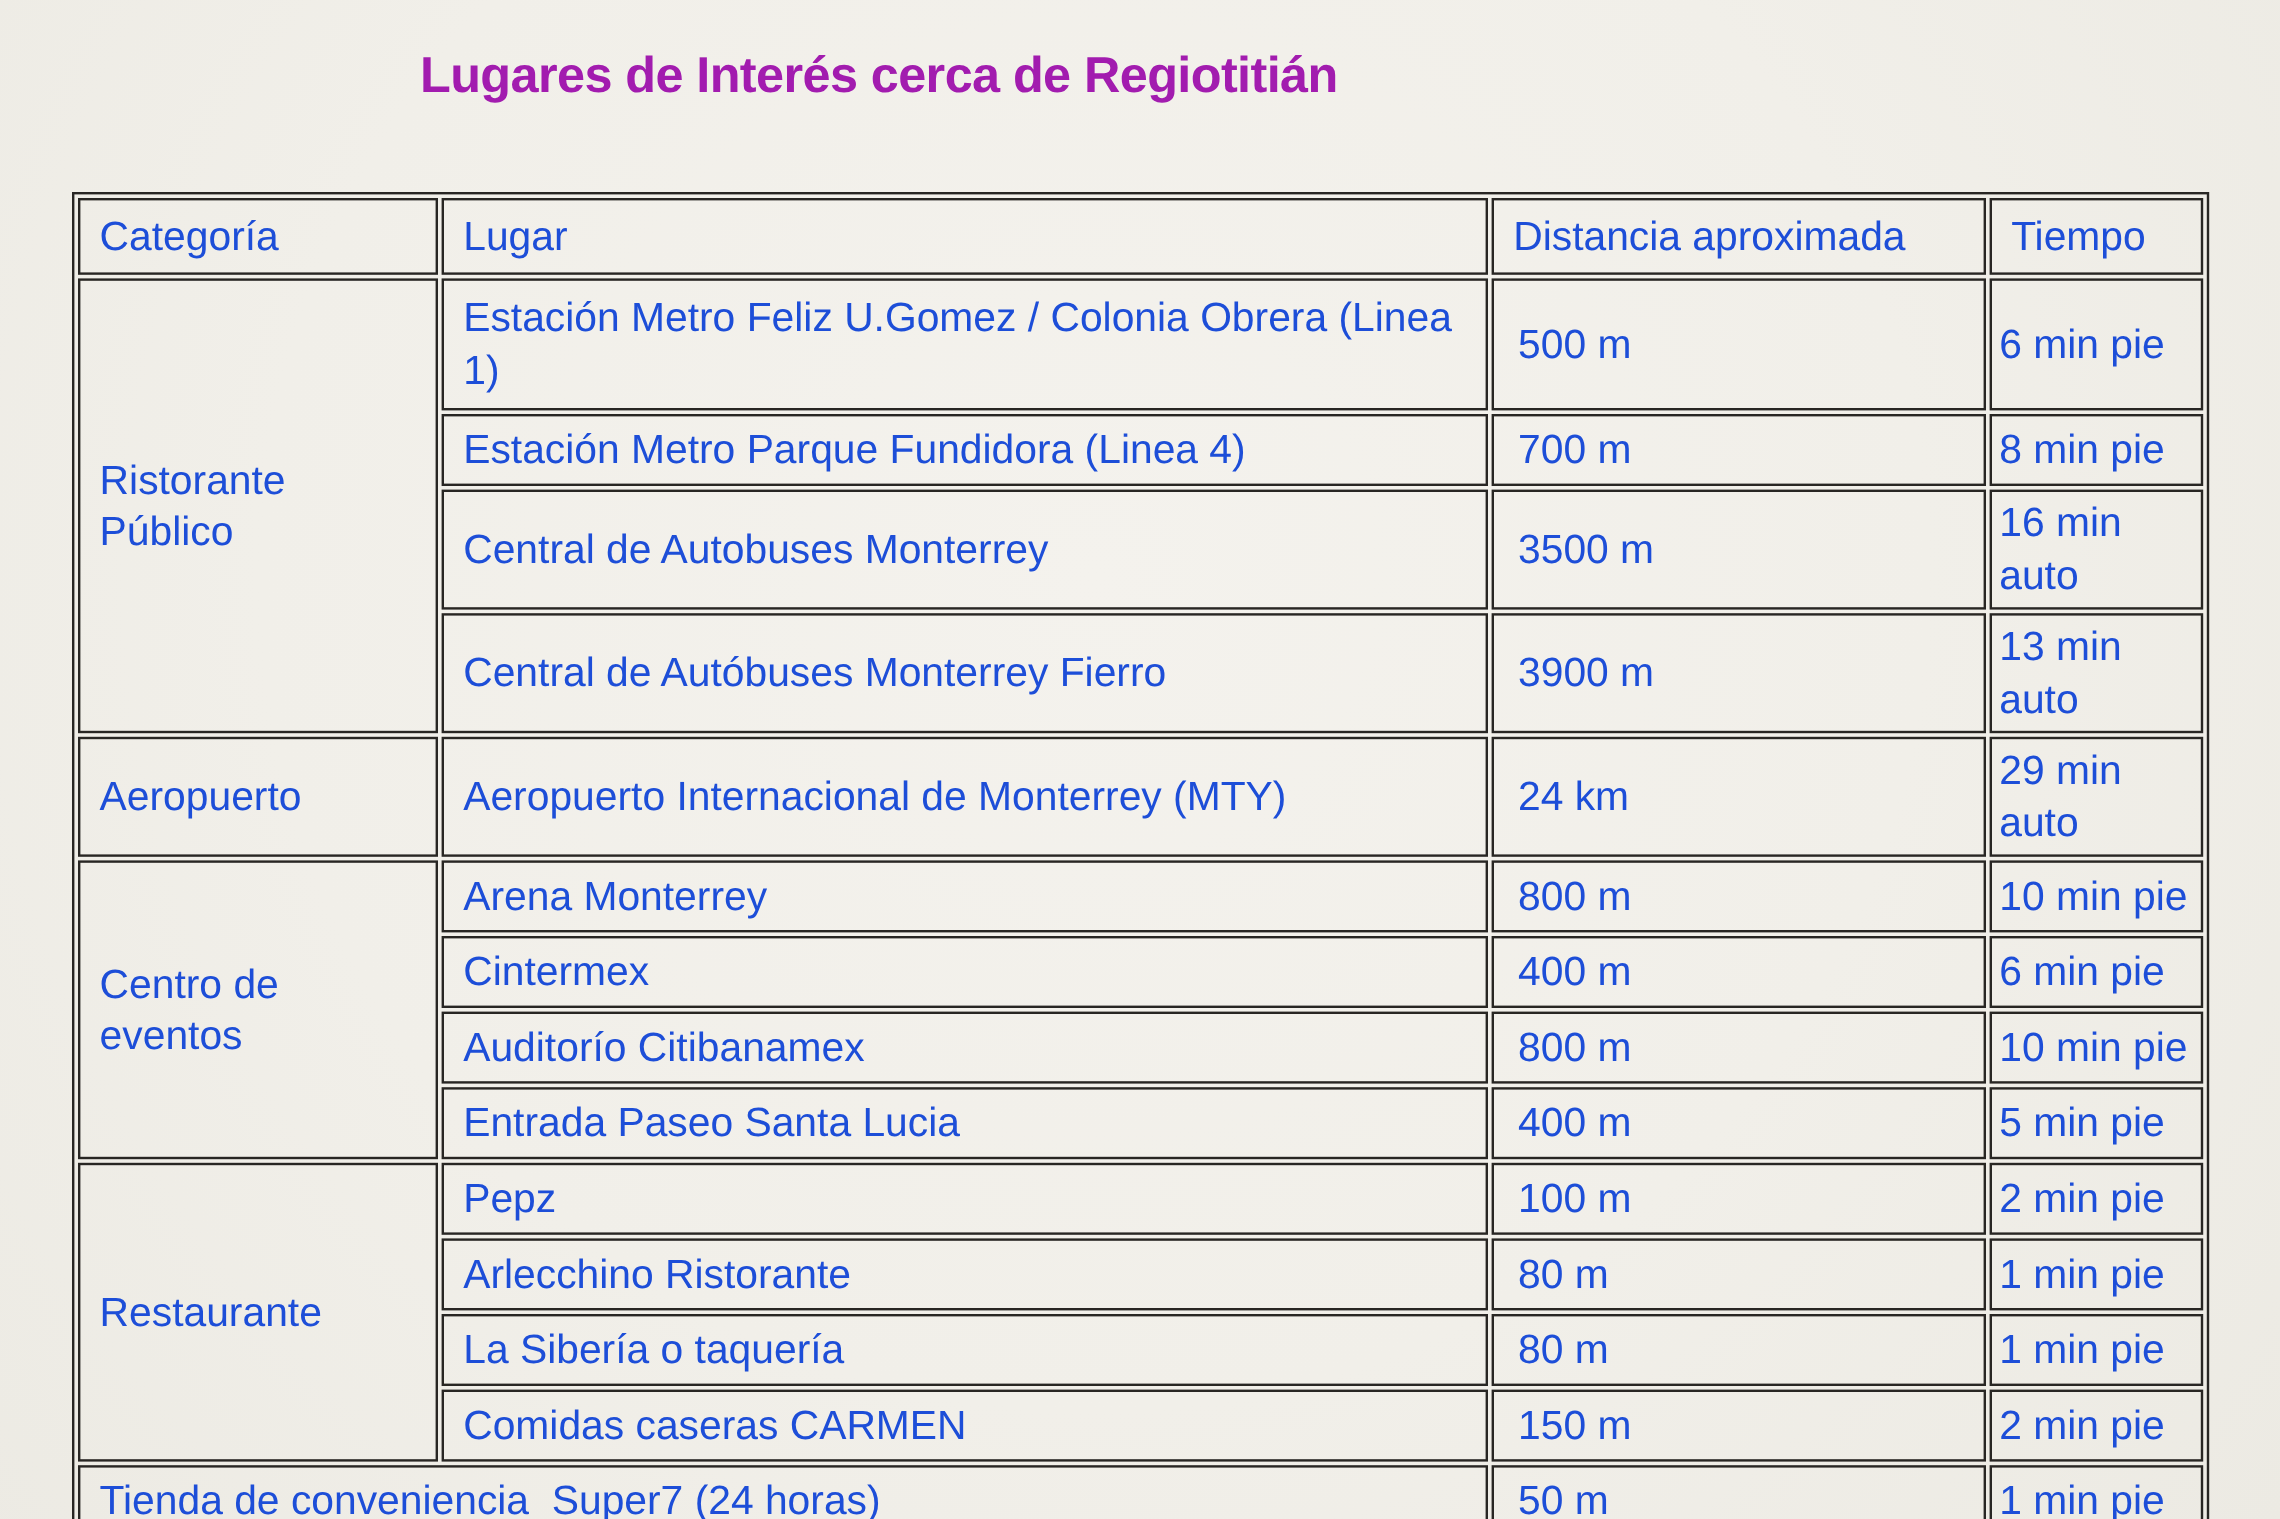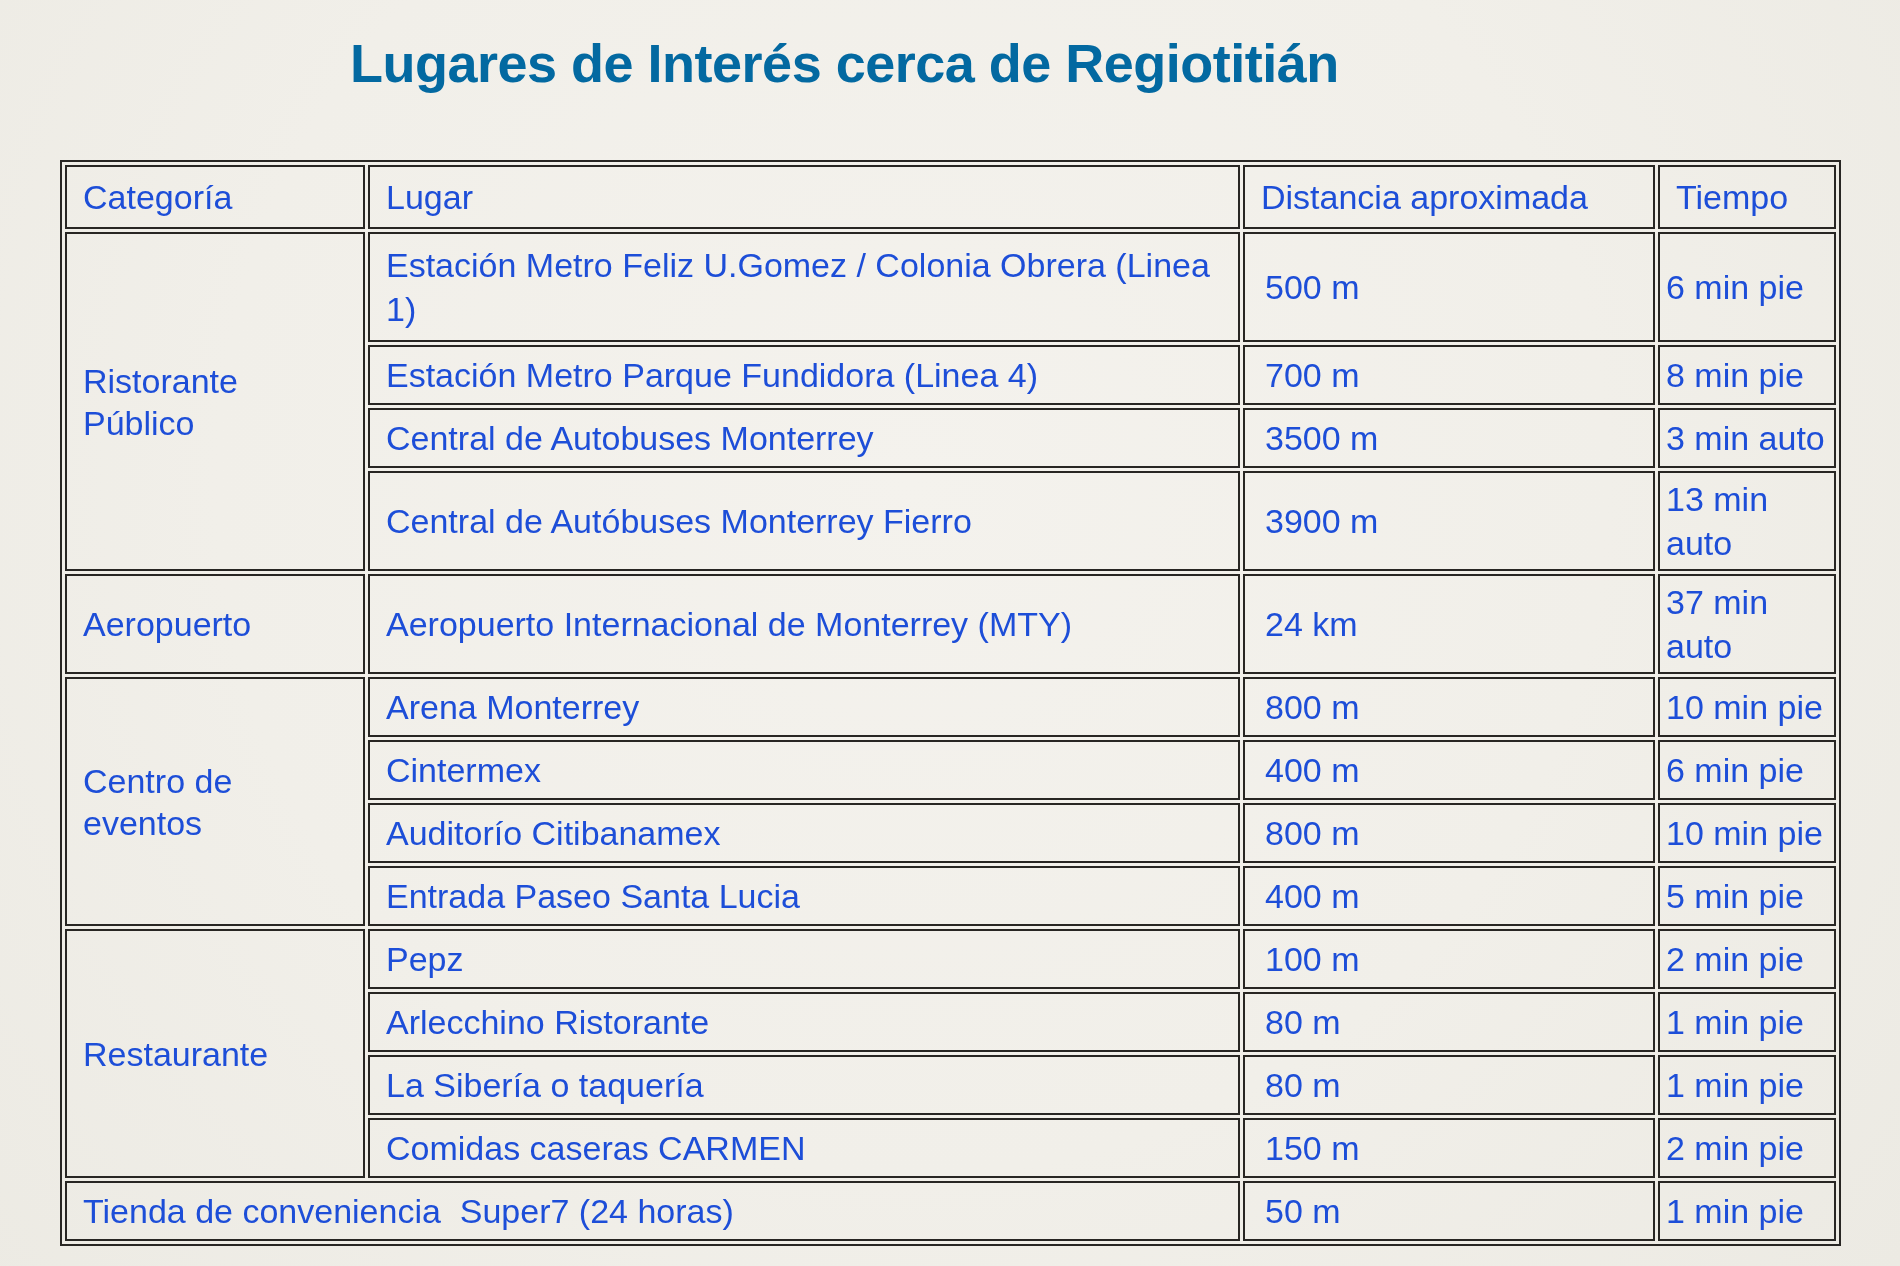--- a/index.html
+++ b/index.html
@@ -11,24 +11,24 @@
     overflow: hidden;
     position: relative;
   }
   .title-block {
     position: absolute;
     left: 350px;
     top: 34px;
     line-height: 58px;
   }
   .title-line {
-    font-size: 54px;
+    font-size: 42px;
     font-weight: 700;
     letter-spacing: -0.5px;
-    color: #0369a1;
+    color: #a21caf;
   }
   table.places {
     position: absolute;
     left: 60px;
     top: 160px;
     width: 1774px;
     table-layout: fixed;
     border-collapse: separate;
     border-spacing: 3px;
     border: 2px solid #282623;
@@ -88,33 +88,33 @@
       <td class="time">6 min pie</td>
     </tr>
     <tr class="r-norm">
       <td>Estación Metro Parque Fundidora (Linea 4)</td>
       <td class="dist">700 m</td>
       <td class="time">8 min pie</td>
     </tr>
     <tr class="r-norm">
       <td>Central de Autobuses Monterrey</td>
       <td class="dist">3500 m</td>
-      <td class="time">3 min auto</td>
+      <td class="time">16 min auto</td>
     </tr>
     <tr class="r-norm">
       <td>Central de Autóbuses Monterrey Fierro</td>
       <td class="dist">3900 m</td>
       <td class="time">13 min auto</td>
     </tr>
 
     <tr class="r-norm">
       <td class="cat">Aeropuerto</td>
       <td>Aeropuerto Internacional de Monterrey (MTY)</td>
       <td class="dist">24 km</td>
-      <td class="time">37 min auto</td>
+      <td class="time">29 min auto</td>
     </tr>
 
     <tr class="r-norm">
       <td class="cat" rowspan="4">Centro de eventos</td>
       <td>Arena Monterrey</td>
       <td class="dist">800 m</td>
       <td class="time">10 min pie</td>
     </tr>
     <tr class="r-norm">
       <td>Cintermex</td>

